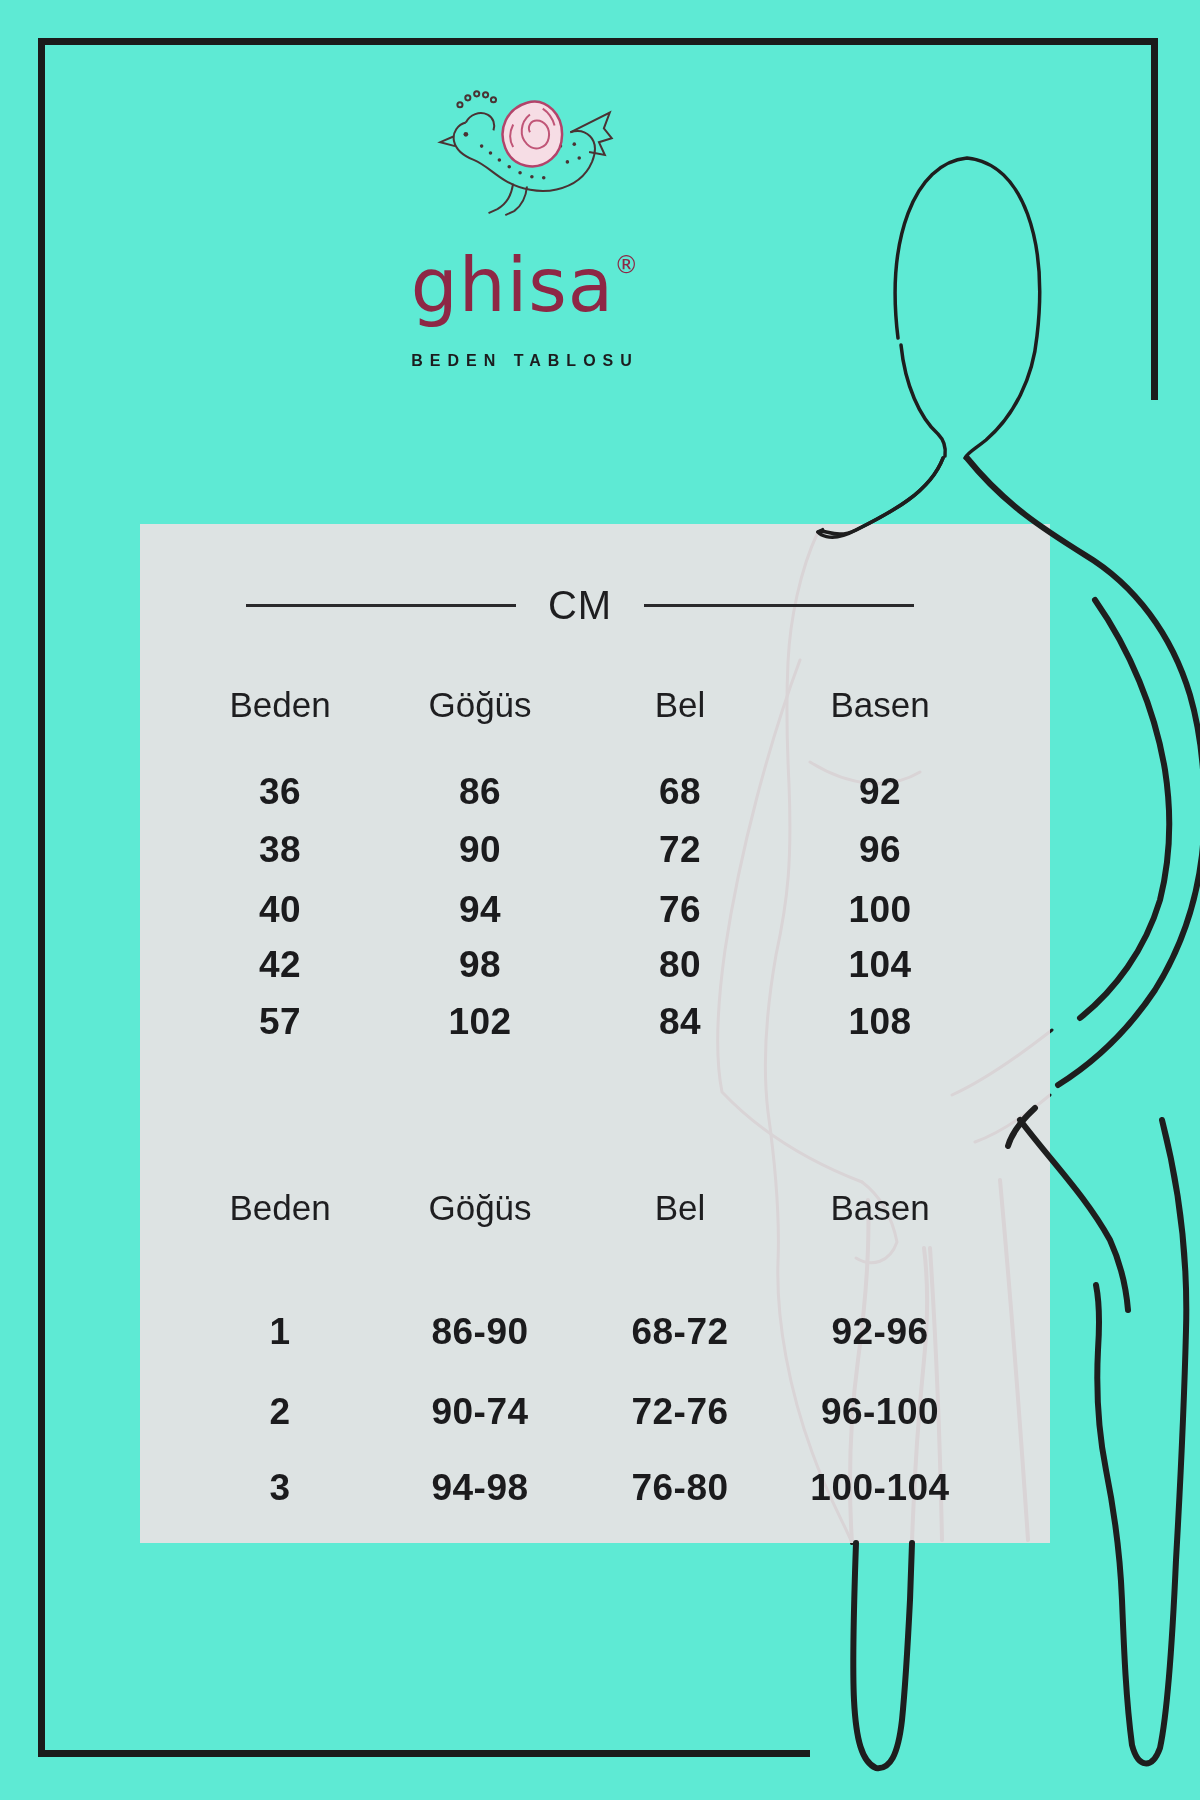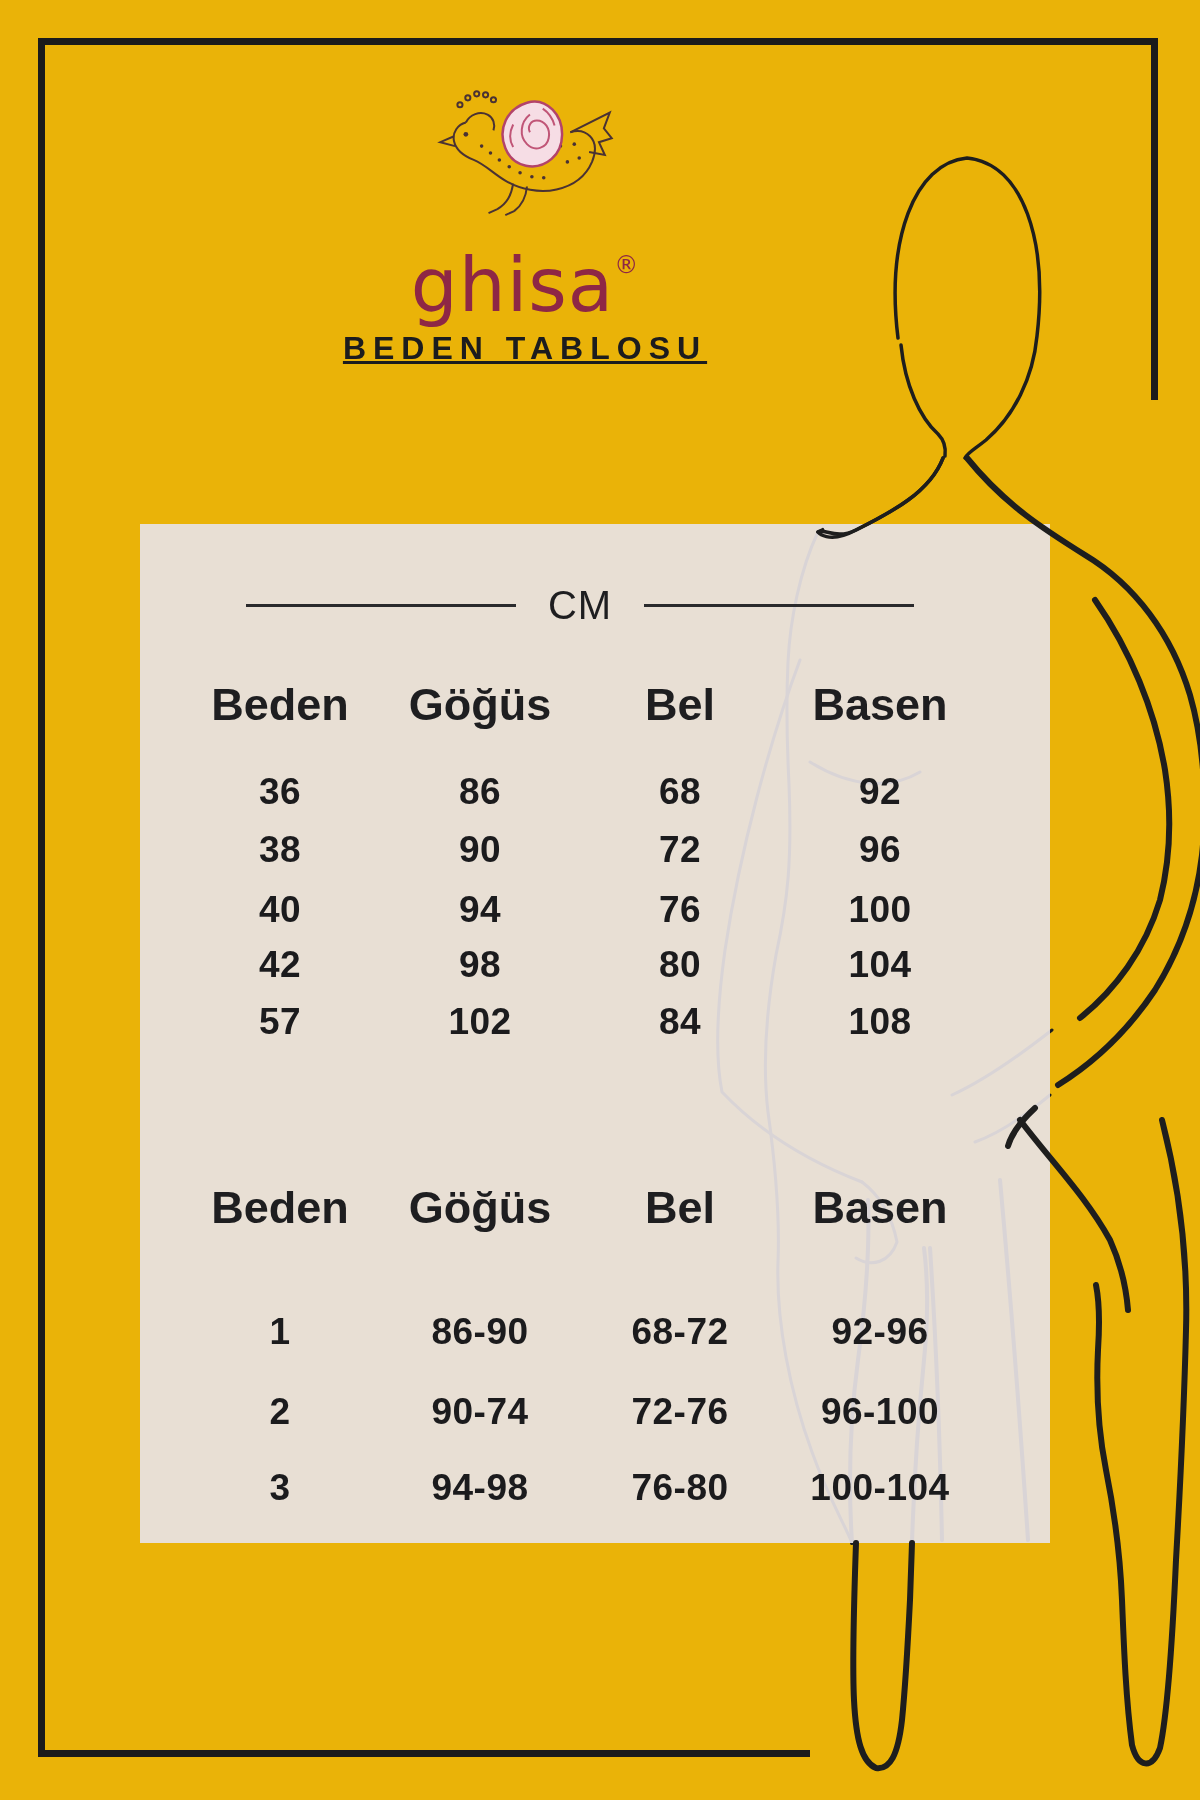--- a/index.html
+++ b/index.html
@@ -1,48 +1,48 @@
 <!DOCTYPE html>
 <html><head>
 <meta charset="utf-8">
 <style>
   html,body{margin:0;padding:0;}
-  .stage{position:relative;width:1200px;height:1800px;background:#eab308;overflow:hidden;
+  .stage{position:relative;width:1200px;height:1800px;background:#5eead4;overflow:hidden;
          font-family:"Liberation Sans",sans-serif;color:#1d1d1f;}
   .frame{position:absolute;background:#1b1b1b;}
   #frame-top{left:38px;top:38px;width:1120px;height:7px;}
   #frame-left{left:38px;top:38px;width:7px;height:1719px;}
   #frame-right{left:1151px;top:38px;width:7px;height:362px;}
   #frame-bottom{left:38px;top:1750px;width:772px;height:7px;}
 
   .layer{position:absolute;left:0;top:0;width:1200px;height:1800px;}
   #figure-bg{z-index:1;}
   .size-panel{position:absolute;left:140px;top:524px;width:910px;height:1019px;
               background:rgba(231,226,228,0.93);z-index:2;}
   #figure-fg{z-index:3;}
   .table-layer{position:absolute;left:180px;top:580px;width:800px;height:963px;z-index:4;}
 
   .t-row{position:absolute;left:0;width:800px;height:50px;display:flex;}
   .t-cell{width:200px;text-align:center;line-height:50px;}
-  .hdr .t-cell{font-size:45px;font-weight:700;color:#1e1e20;}
+  .hdr .t-cell{font-size:35px;font-weight:400;color:#1e1e20;}
   .val .t-cell{font-size:37px;font-weight:700;color:#1b1b1d;letter-spacing:0.5px;}
 
   .cm-row{position:absolute;left:0;top:0;width:800px;height:50px;display:flex;
           align-items:center;justify-content:center;}
   .cm-line{width:270px;height:3px;background:#2a2a2c;}
   .cm-label{font-size:40px;font-weight:400;letter-spacing:1px;color:#1e1e20;
             margin:12px 32px;line-height:50px;}
 
   .logo-block{position:absolute;left:305px;top:85px;width:440px;text-align:center;z-index:4;}
   .bird{display:block;margin:0 auto;}
   .brand{font-family:"DejaVu Sans",sans-serif;font-size:74px;font-weight:400;
          color:#8e2745;letter-spacing:1px;line-height:80px;margin-top:2px;}
   .brand sup{font-size:24px;vertical-align:38px;}
-  .subtitle{font-size:32px;font-weight:700;letter-spacing:7px;color:#1c1c1e;
-            margin-top:9px;line-height:28px;text-decoration:underline;}
+  .subtitle{font-size:16px;font-weight:700;letter-spacing:7px;color:#1c1c1e;
+            margin-top:22px;line-height:28px;}
   svg path, svg circle{vector-effect:non-scaling-stroke;}
 </style>
 </head>
 <body>
 
 <div class="stage">
 
   <svg id="figure-bg" class="layer" viewBox="0 0 1200 1800">
     <g fill="none" stroke="#1e1e1e" stroke-linecap="round" stroke-linejoin="round">
       <path stroke-width="3" d="M 818 532 C 800 570 790 620 788 662 C 786 704 787 745 789 784 C 792 860 788 900 776 955 C 766 1012 762 1062 768 1112 C 775 1162 780 1212 778 1262 C 776 1322 790 1392 812 1452 C 828 1497 845 1525 852 1543"></path>

